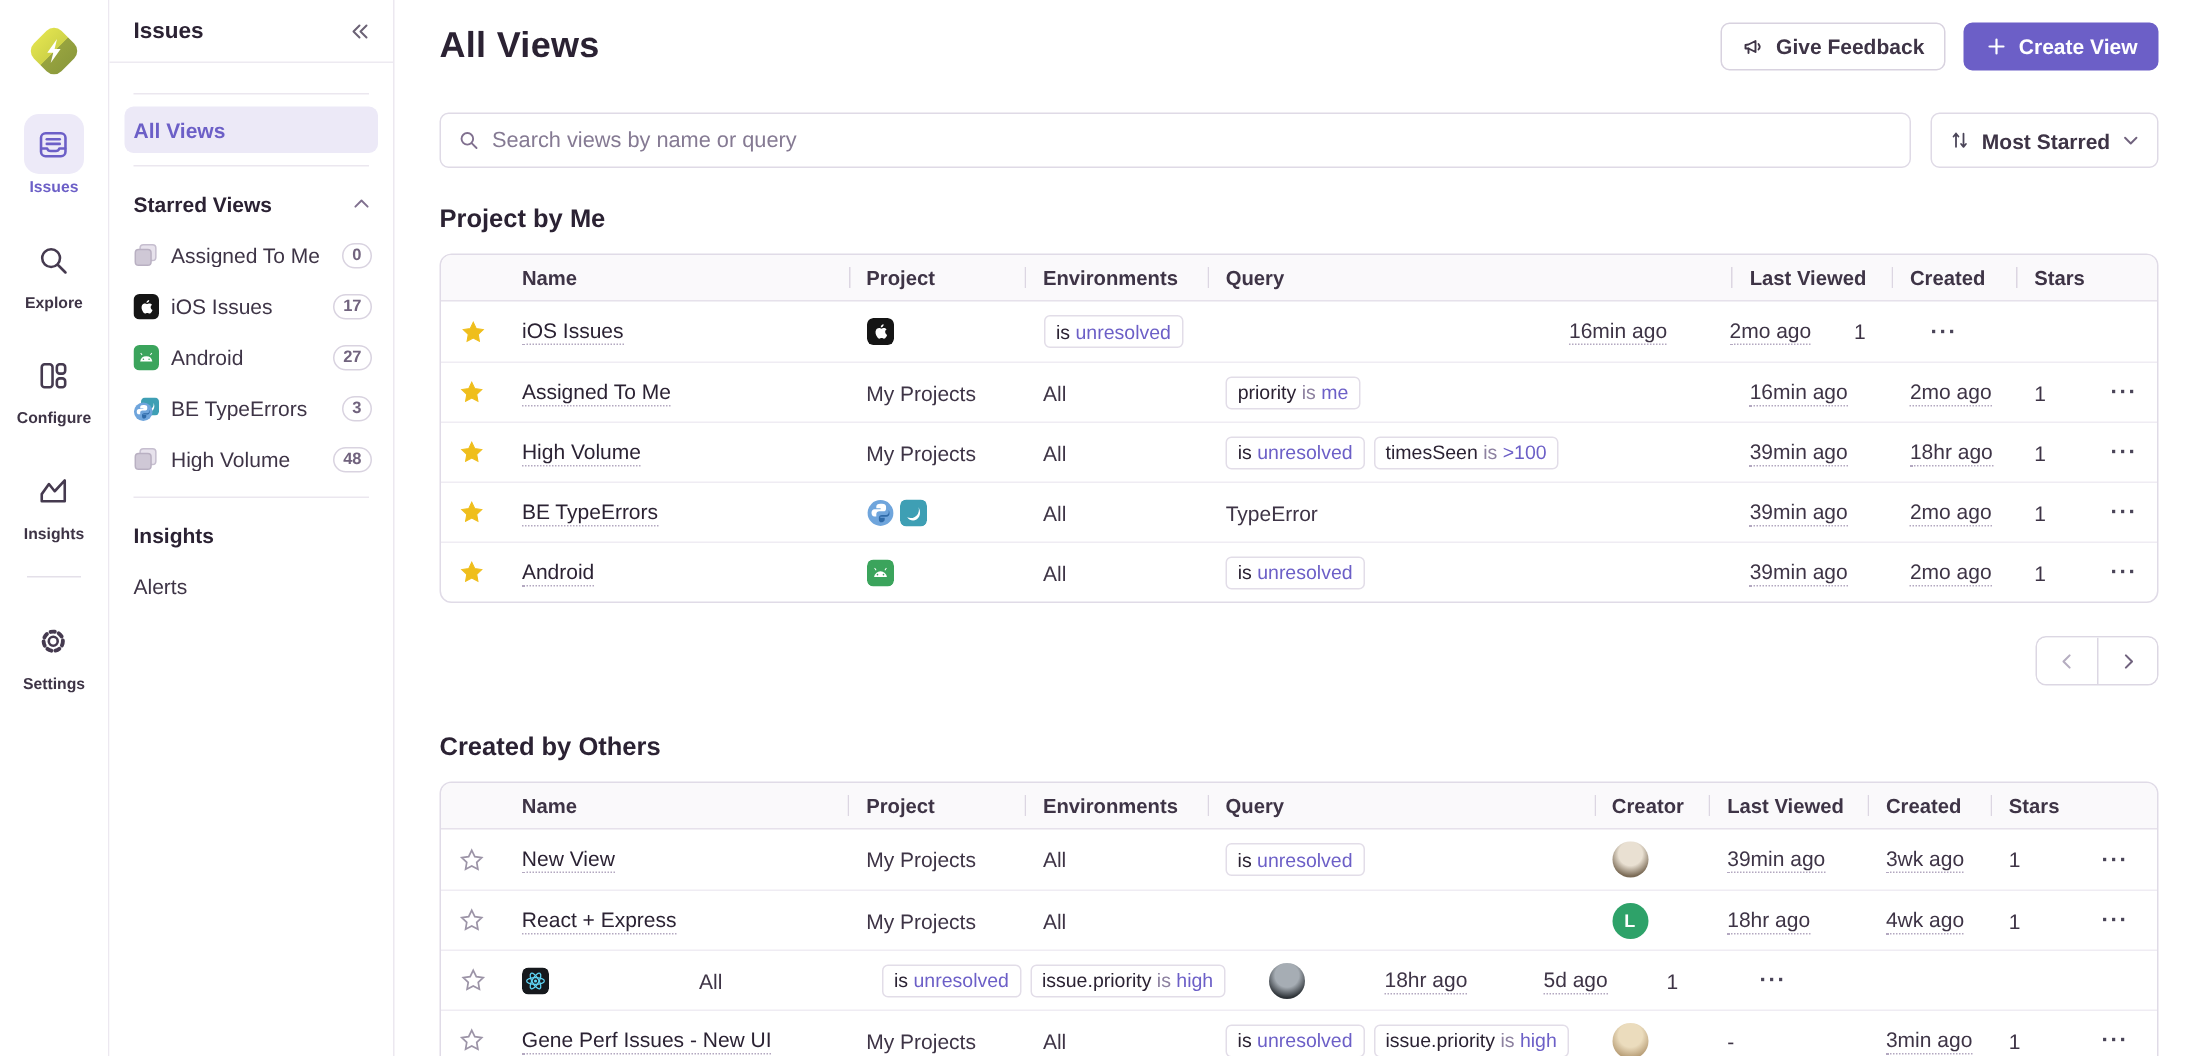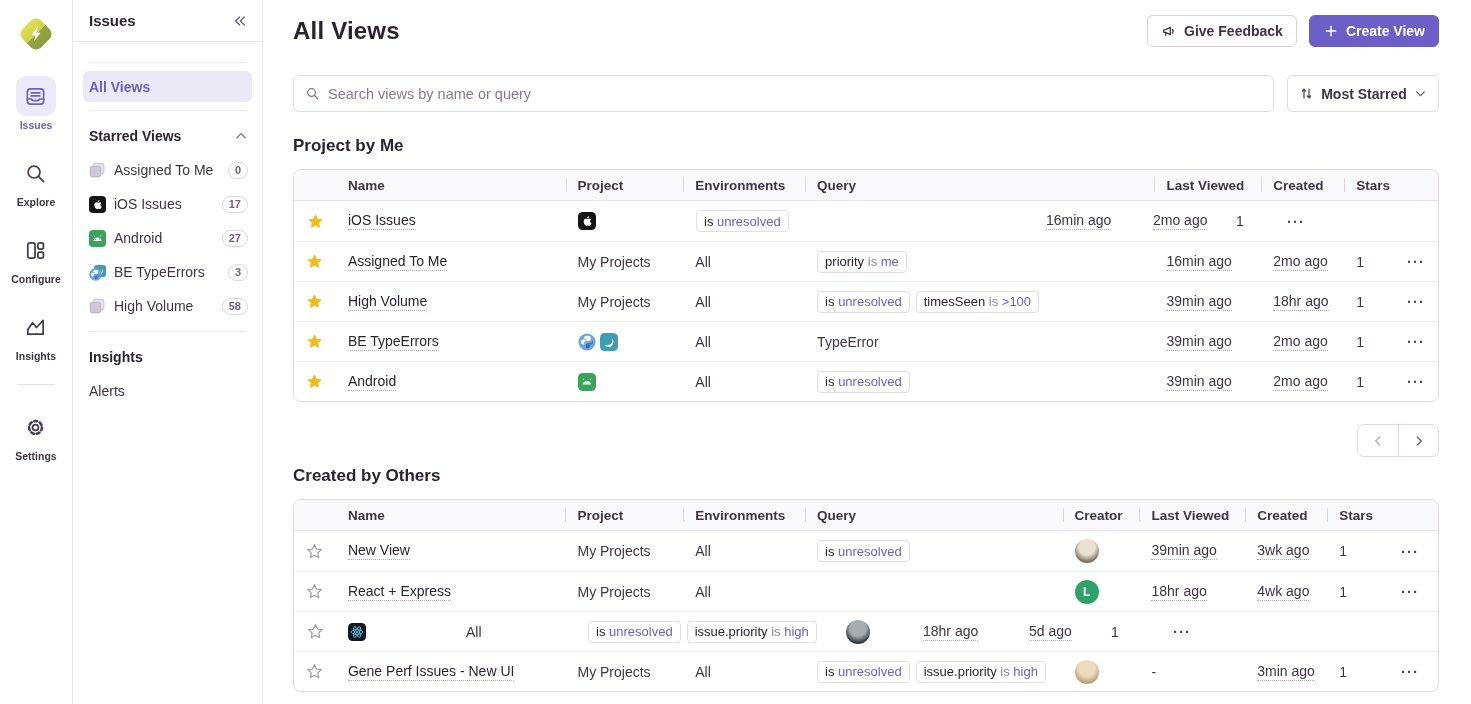--- a/index.html
+++ b/index.html
@@ -62,21 +62,21 @@
     font-family:"Liberation Sans", sans-serif; background:transparent; }
   .search-box input::placeholder { color:#857A93; }
   .sort-btn { height:37px; width:152px; border:1px solid #DFDAE6; border-radius:6px; background:#fff;
     display:flex; align-items:center; justify-content:center; gap:7px; font-size:14px; font-weight:600;
     color:#3E3446; cursor:pointer; }
   .sort-btn svg { width:15px; height:15px; color:#4A4458; }
   .sort-btn .chev { width:13px; height:13px; color:#71637E; }
 
   .section-title { font-size:17px; font-weight:700; color:#2B2233; }
   .st-1 { margin-top:24px; }
-  .st-2 { margin-top:9px; }
+  .st-2 { margin-top:31px; }
 
   
   .tbl { margin-top:13px; border:1px solid #E0DBE7; border-radius:8px; background:#fff; overflow:hidden; }
   .tbl-head { display:flex; align-items:flex-end; height:31px; background:#FAF9FB;
     border-bottom:1px solid #E6E1EB; }
   .hcell { font-size:13.5px; font-weight:600; color:#3E3446; padding:0 12px; white-space:nowrap;
     overflow:hidden; position:relative; height:100%; display:flex; align-items:center; }
   .hcell.sep::before { content:""; position:absolute; left:0; top:8px; bottom:8px; width:1px; background:#DCD6E2; }
   .tbl-row { display:flex; align-items:center; height:40px; }
   .tbl-row + .tbl-row { border-top:1px solid #EFECF3; }
@@ -248,21 +248,21 @@
             </span>
             <span class="s-label">BE TypeErrors</span>
      <span class="s-badge">3</span>
           </div>
           <div class="s-item">
             <span class="s-icon"><svg viewBox="0 0 17 17">
                 <rect x="4.4" y="1.2" width="10.5" height="10.5" rx="2.2" fill="#E7E2EC" stroke="#C6BECF" stroke-width="1"></rect>
                 <rect x="1.2" y="4.4" width="10.5" height="10.5" rx="2.2" fill="#CFC8D6" stroke="#B9B0C2" stroke-width="1"></rect>
               </svg></span>
             <span class="s-label">High Volume</span>
-     <span class="s-badge">58</span>
+     <span class="s-badge">48</span>
           </div>
         </div>
       <div class="p-divider"></div>
       <div class="p-heading">
         <span>Insights</span>
       </div>
       <div id="sidebar-configure-items">
           <div class="p-item">Alerts</div>
         </div>
     </div>

